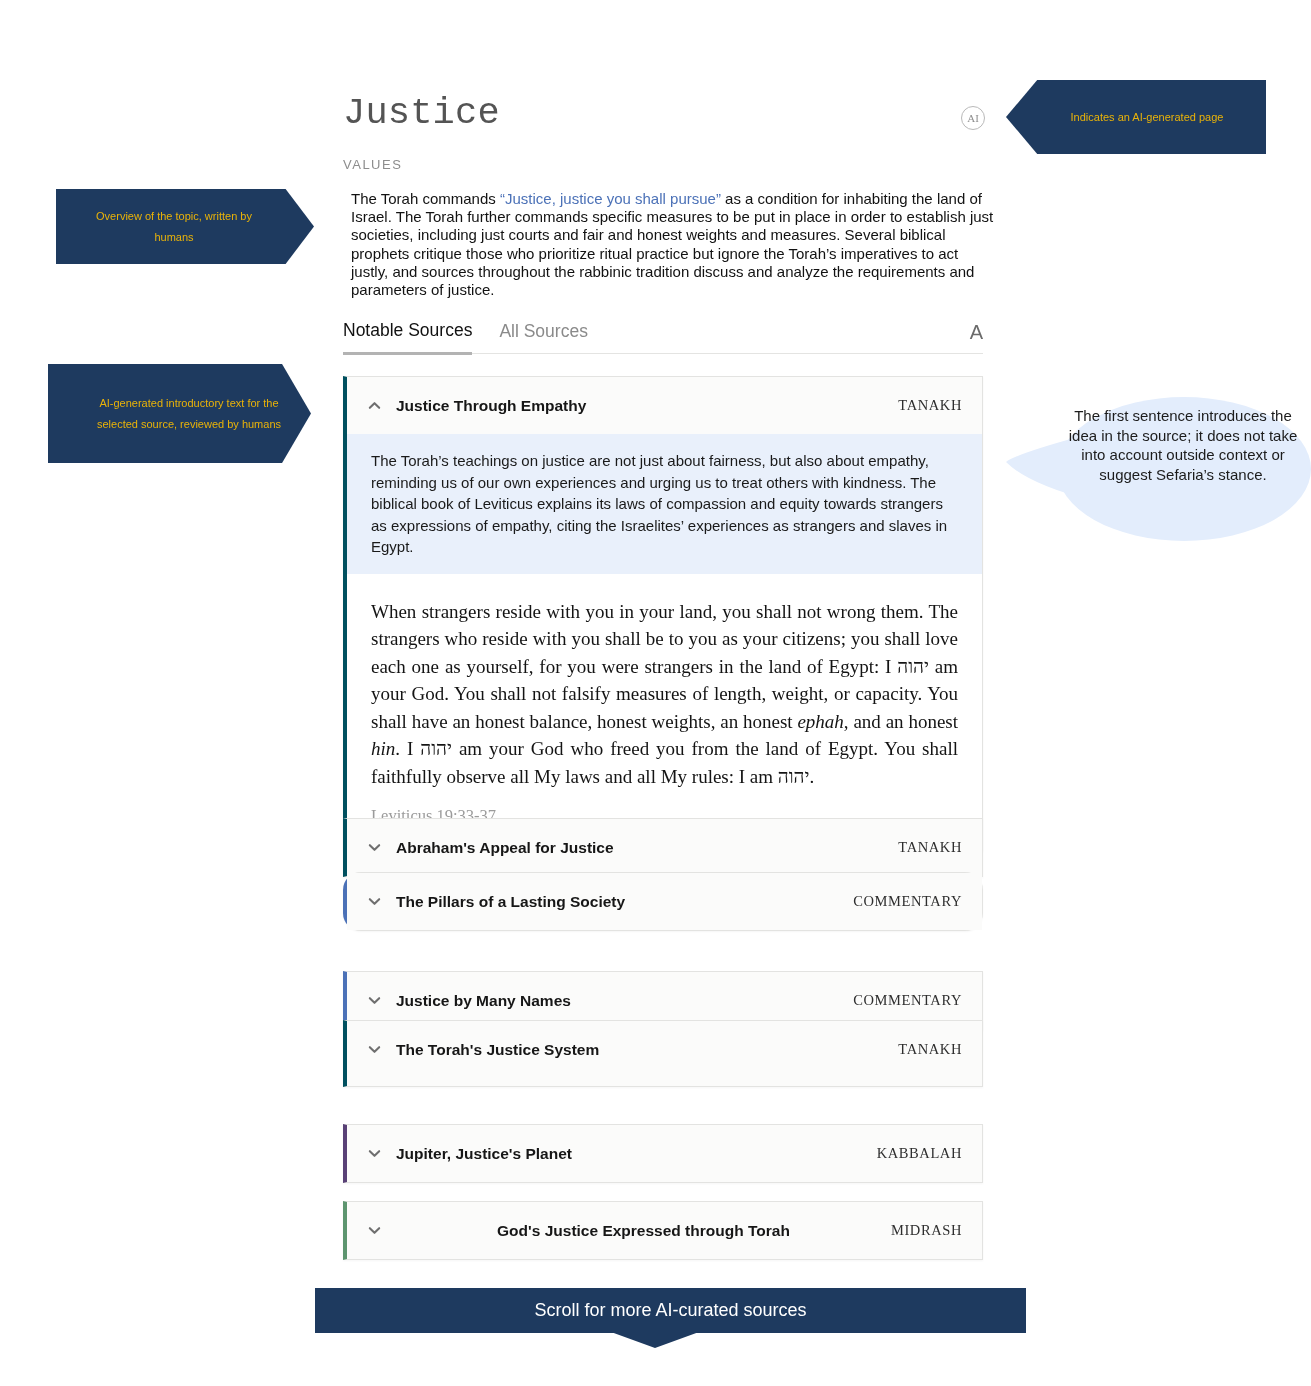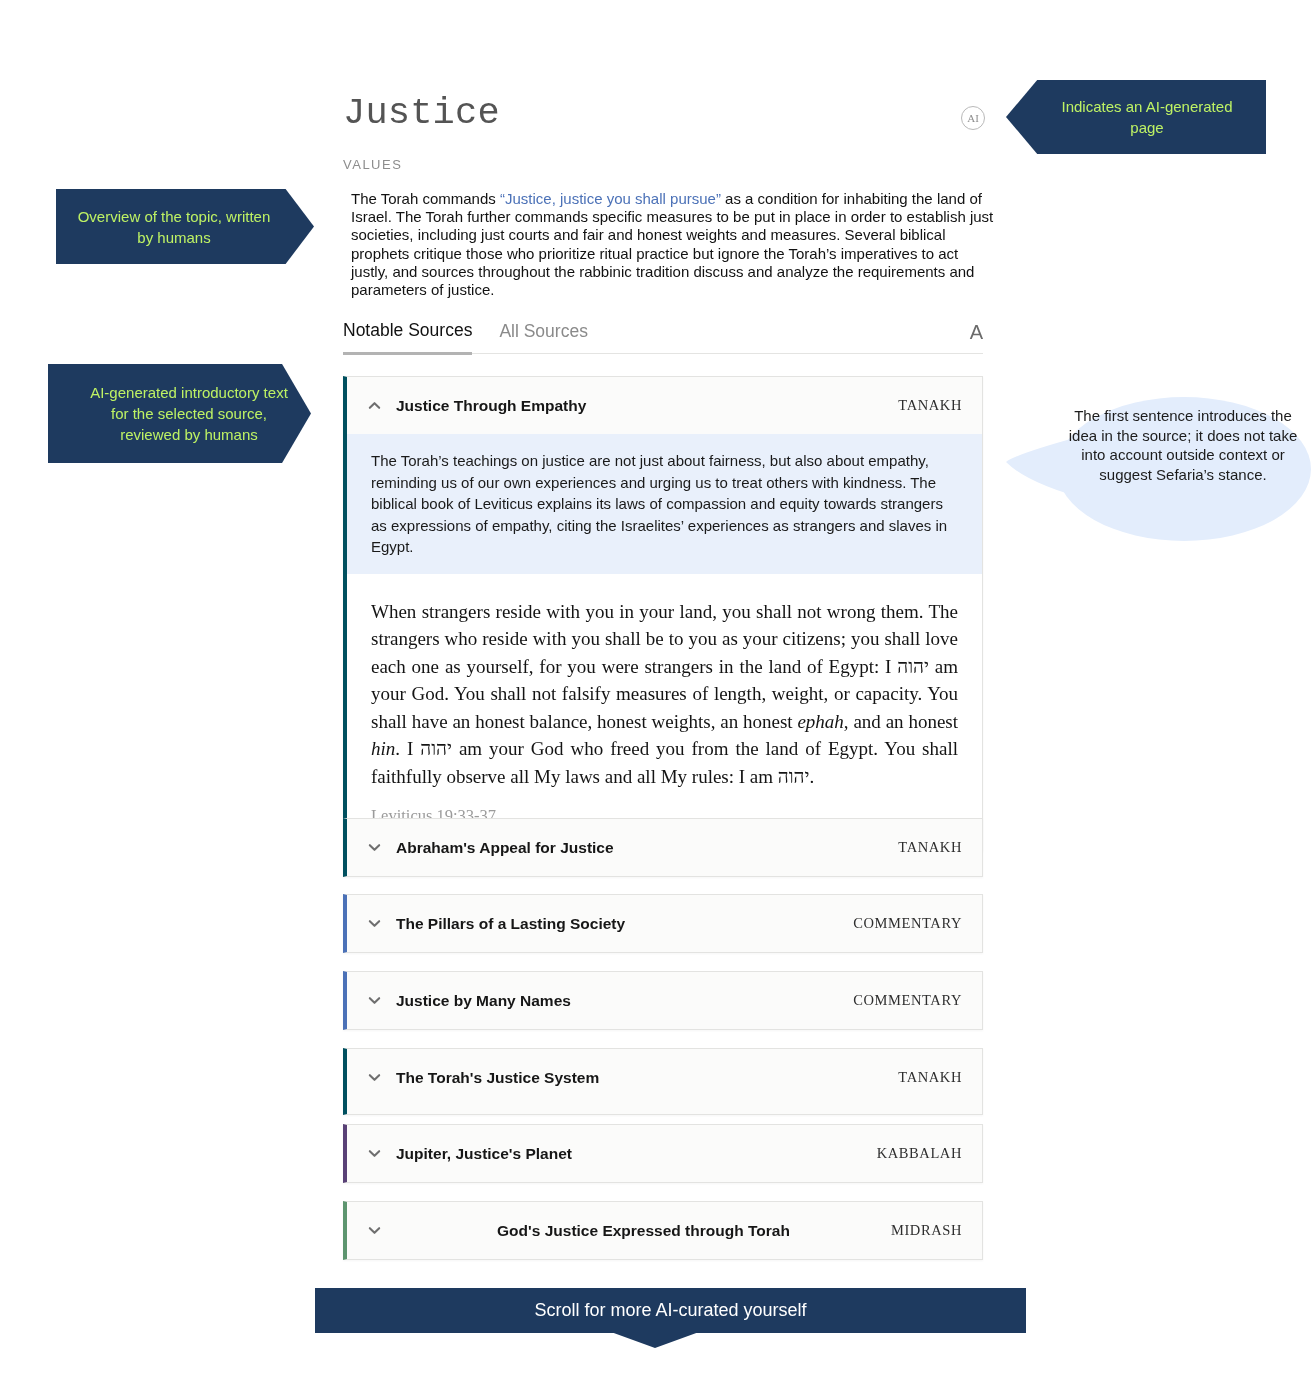--- a/index.html
+++ b/index.html
@@ -60,22 +60,22 @@
     line-height:27.5px;color:#141414;text-align:justify;
   }
   .source-text .ital{font-style:italic;}
   .source-citation{
     padding:16px 24px 24px 24px;font-family:"Liberation Serif",serif;
     font-size:16.5px;color:#9b9b9b;
   }
 
   
   .callout{
-    background:var(--navy);color:#bef264;display:flex;align-items:center;justify-content:center;
-    text-align:center;font-size:15px;line-height:21px;
+    background:var(--navy);color:#eab308;display:flex;align-items:center;justify-content:center;
+    text-align:center;font-size:11px;line-height:21px;
   }
   .callout-left-arrow{ 
     clip-path:polygon(0% 50%, 12% 0%, 100% 0%, 100% 100%, 12% 100%);
     padding-left:22px;box-sizing:border-box;
   }
   .callout-right-arrow{ 
     clip-path:polygon(0% 0%, 89% 0%, 100% 50%, 89% 100%, 0% 100%);
     padding-right:22px;box-sizing:border-box;
   }
   .bubble-text{
@@ -130,41 +130,41 @@
 <div class="abs card" style="top: 818px; height: 59px; border-left-color: rgb(0, 80, 95);">
   <div class="card-header" style="height:57px;">
     <svg class="chev" viewBox="0 0 16 16">
       <path d="M3 5.5 L8 10.5 L13 5.5" stroke="#6f6f6f" stroke-width="2.2" fill="none" stroke-linecap="round" stroke-linejoin="round"></path>
     </svg>
     <div class="card-title">Abraham's Appeal for Justice</div>
     <div class="card-cat">TANAKH</div>
   </div>
 </div>
 
-<div class="abs card" style="top: 894px; height: 59px; border-left-color: rgb(75, 113, 183);">
+<div class="abs card" style="top: 872px; height: 59px; border-left-color: rgb(75, 113, 183); border-radius: 18px;">
   <div class="card-header" style="height:57px;">
     <svg class="chev" viewBox="0 0 16 16">
       <path d="M3 5.5 L8 10.5 L13 5.5" stroke="#6f6f6f" stroke-width="2.2" fill="none" stroke-linecap="round" stroke-linejoin="round"></path>
     </svg>
     <div class="card-title">The Pillars of a Lasting Society</div>
     <div class="card-cat">COMMENTARY</div>
   </div>
 </div>
 
 <div class="abs card" style="top: 971px; height: 59px; border-left-color: rgb(75, 113, 183);">
   <div class="card-header" style="height:57px;">
     <svg class="chev" viewBox="0 0 16 16">
       <path d="M3 5.5 L8 10.5 L13 5.5" stroke="#6f6f6f" stroke-width="2.2" fill="none" stroke-linecap="round" stroke-linejoin="round"></path>
     </svg>
     <div class="card-title">Justice by Many Names</div>
     <div class="card-cat">COMMENTARY</div>
   </div>
 </div>
 
-<div class="abs card" style="top: 1048px; height: 67px; border-left-color: rgb(0, 80, 95);">
+<div class="abs card" style="top: 1020px; height: 67px; border-left-color: rgb(0, 80, 95);">
   <div class="card-header" style="height:57px;">
     <svg class="chev" viewBox="0 0 16 16">
       <path d="M3 5.5 L8 10.5 L13 5.5" stroke="#6f6f6f" stroke-width="2.2" fill="none" stroke-linecap="round" stroke-linejoin="round"></path>
     </svg>
     <div class="card-title">The Torah's Justice System</div>
     <div class="card-cat">TANAKH</div>
   </div>
 </div>
 
 <div class="abs card" style="top: 1124px; height: 59px; border-left-color: rgb(89, 65, 118);">
@@ -201,15 +201,15 @@
 
 <svg class="abs" style="left:998px;top:392px;" width="313" height="160" viewBox="0 0 313 160">
   <g fill="#e3edfc" style="fill: rgb(227, 237, 252);">
     <ellipse cx="186" cy="77" rx="127" ry="72"></ellipse>
     <path d="M 80 45 Q 18 62 8 70 Q 30 92 92 108 Z"></path>
   </g>
 </svg>
 <div class="abs bubble-text">The first sentence introduces the idea in the source; it does not take into account outside context or suggest Sefaria’s stance.</div>
 
 <div class="abs scroll-banner">
-  <span>Scroll for more AI-curated yourself</span>
+  <span>Scroll for more AI-curated sources</span>
 </div>
 <div class="abs scroll-banner-tip"></div>
 
 </body></html>

